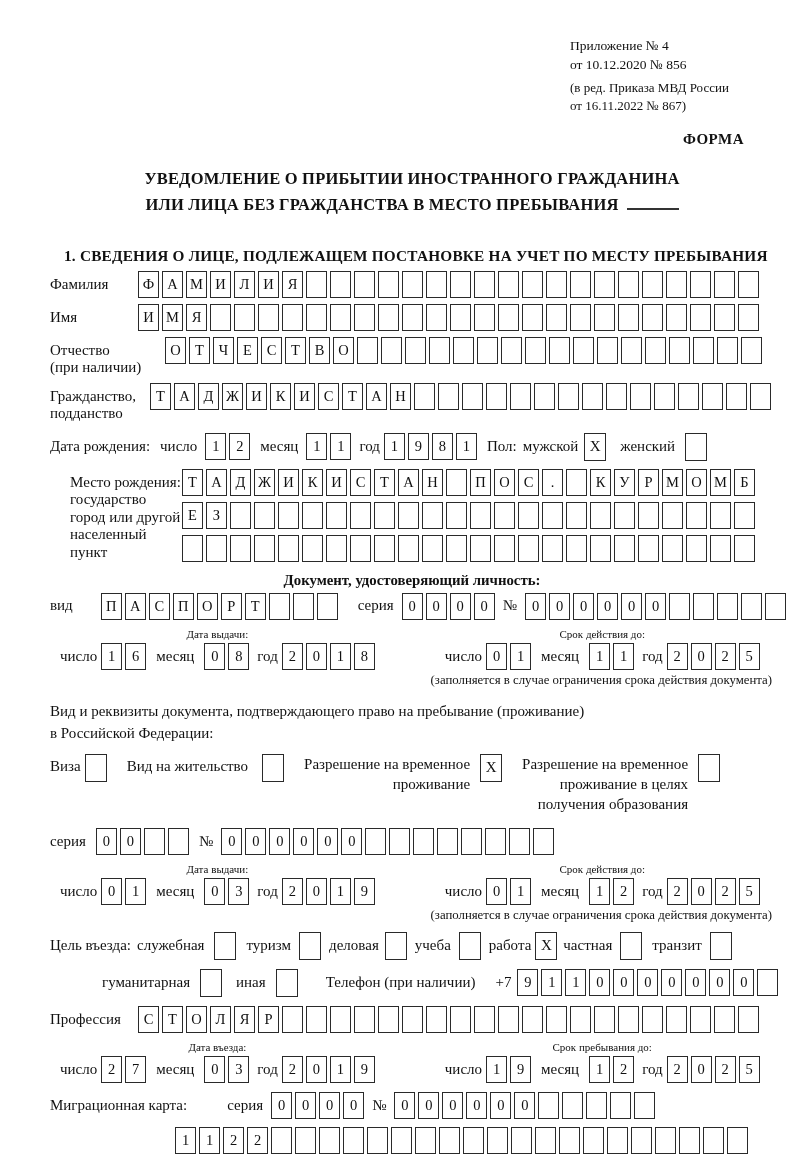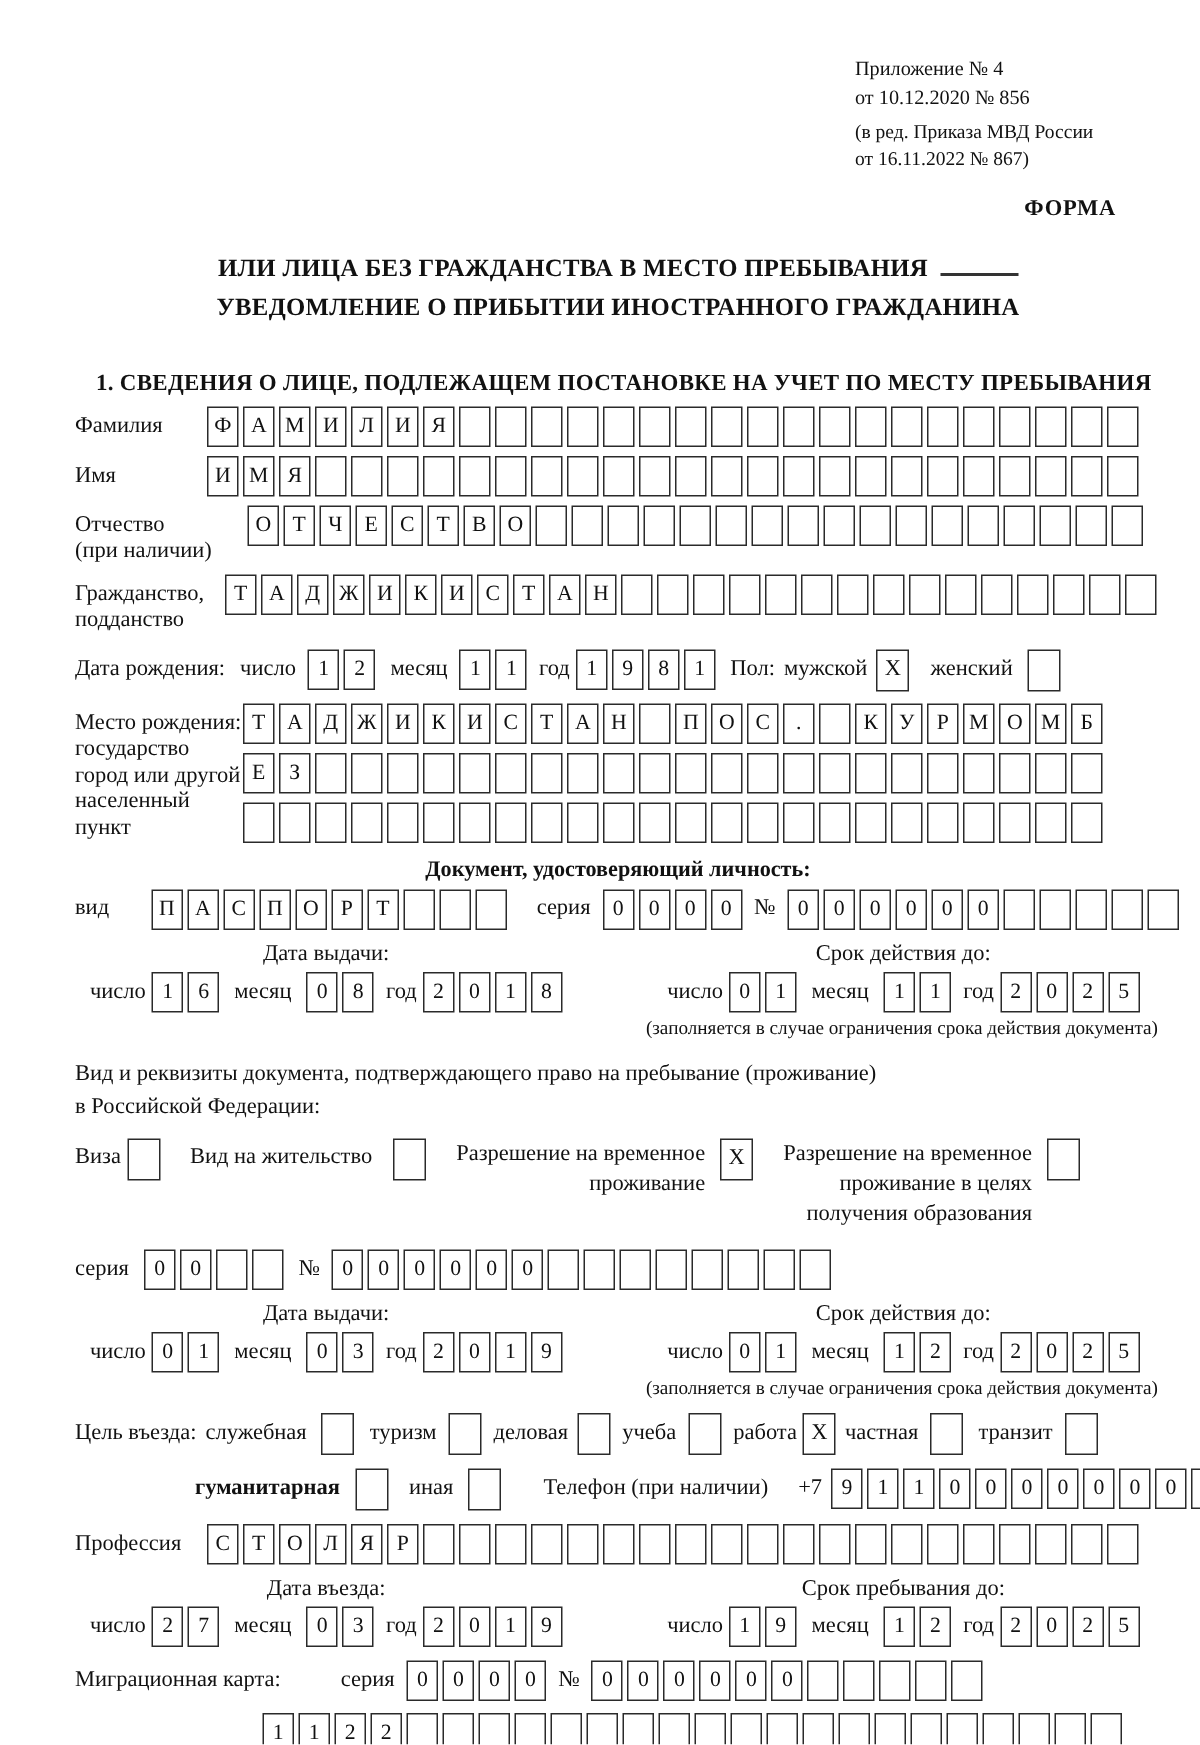--- a/index.html
+++ b/index.html
@@ -13,21 +13,21 @@
   .apx { width:200px; margin-left:auto; margin-right:4px; font-size:13.5px; line-height:19px; }
   .apx .sub { margin-top:5px; font-size:13px; line-height:18px; }
   .forma { text-align:right; padding-right:30px; font-weight:bold; font-size:15px; margin-top:16px; letter-spacing:0.5px; }
   
   .title { text-align:center; font-weight:bold; font-size:16.5px; line-height:1.6; margin-top:18px; letter-spacing:0.2px; }
   .blank-line { display:inline-block; width:52px; border-bottom:2px solid #333; height:14px; margin-left:8px; }
   .sect { font-weight:bold; font-size:15.3px; margin-top:28px; margin-left:14px; letter-spacing:0.2px; }
   
   .frow { display:flex; align-items:flex-start; margin-top:6px; }
   .flabel { font-size:15px; line-height:17.5px; flex:0 0 auto; padding-top:5px; }
-  .w88 { width:88px; } .w100 { width:100px; } .w115 { width:115px; } .w112 { width:112px; } .w125 { width:125px; }
+  .w88 { width:88px; } .w100 { width:100px; } .w115 { width:115px; } .w112 { width:112px;margin-left:20px; } .w125 { width:125px; }
   .cells { display:inline-flex; gap:3px; flex:0 0 auto; }
   .cell {
     width:19px; height:25px; border:1.7px solid #2a2a2a; flex:0 0 auto;
     display:inline-flex; align-items:center; justify-content:center;
     font-size:14.5px; background:#fff;
   }
   .box {
     width:20px; height:26px; border:1.7px solid #2a2a2a; flex:0 0 auto;
     display:inline-flex; align-items:center; justify-content:center; font-size:15px; background:#fff;
   }
@@ -35,21 +35,21 @@
   .stack > .cells:first-child { margin-top:0; }
   
   .il { font-size:15px; line-height:25px; white-space:nowrap; }
   .gap4{margin-left:4px;} .gap6{margin-left:6px;} .gap8{margin-left:8px;} .gap10{margin-left:10px;}
   .gap14{margin-left:14px;} .gap20{margin-left:20px;} .gap28{margin-left:28px;} .gap40{margin-left:40px;}
   
   .dochead { text-align:center; font-weight:bold; font-size:14.8px; margin-top:10px; }
   
   .daterow { display:flex; margin-top:8px; }
   .dgroup { text-align:center; }
-  .dheader { font-size:15px; margin-bottom:3px; }
+  .dheader { font-size:11px; margin-bottom:3px; }
   .dvals { display:flex; align-items:center; }
   .dnote { font-size:12.8px; text-align:right; padding-right:2px; margin-top:3px; }
   
   .permits { display:flex; align-items:flex-start; margin-top:10px; }
   .pblock { text-align:right; font-size:15px; line-height:20px; }
   .intro { font-size:15px; line-height:22px; margin-top:12px; }
   
   .prow { display:flex; align-items:center; margin-top:9px; }
 </style>
 </head>
@@ -61,22 +61,22 @@
     <div>Приложение № 4</div>
     <div>от 10.12.2020 № 856</div>
     <div class="sub">
       <div>(в ред. Приказа МВД России</div>
       <div>от 16.11.2022 № 867)</div>
     </div>
   </div>
   <div class="forma">ФОРМА</div>
 
   <div class="title">
+    <div>УВЕДОМЛЕНИЕ О ПРИБЫТИИ ИНОСТРАННОГО ГРАЖДАНИНА</div>
     <div><span>ИЛИ ЛИЦА БЕЗ ГРАЖДАНСТВА В МЕСТО ПРЕБЫВАНИЯ</span><span class="blank-line"></span></div>
-    <div>УВЕДОМЛЕНИЕ О ПРИБЫТИИ ИНОСТРАННОГО ГРАЖДАНИНА</div>
   </div>
 
   <div class="sect">1. СВЕДЕНИЯ О ЛИЦЕ, ПОДЛЕЖАЩЕМ ПОСТАНОВКЕ НА УЧЕТ ПО МЕСТУ ПРЕБЫВАНИЯ</div>
 
   <div class="frow">
     <div class="flabel w88">Фамилия</div>
     <div class="cells">
         <span class="cell">Ф</span>
         <span class="cell">А</span>
         <span class="cell">М</span>
@@ -518,21 +518,21 @@
     <span class="il gap8">учеба</span>
     <span class="box gap8"></span>
     <span class="il gap8">работа</span>
     <span class="box gap4">X</span>
     <span class="il gap6">частная</span>
     <span class="box gap8"></span>
     <span class="il gap10">транзит</span>
     <span class="box gap8"></span>
   </div>
   <div class="prow">
-    <span class="il" style="margin-left:80px;font-weight:bold;">гуманитарная</span>
+    <span class="il" style="margin-left:52px;">гуманитарная</span>
     <span class="box gap10"></span>
     <span class="il gap14">иная</span>
     <span class="box gap10"></span>
     <span class="il gap28">Телефон (при наличии)</span>
     <span class="il gap20">+7</span>
     <span class="cells gap6">
         <span class="cell">9</span>
         <span class="cell">1</span>
         <span class="cell">1</span>
         <span class="cell">0</span>

